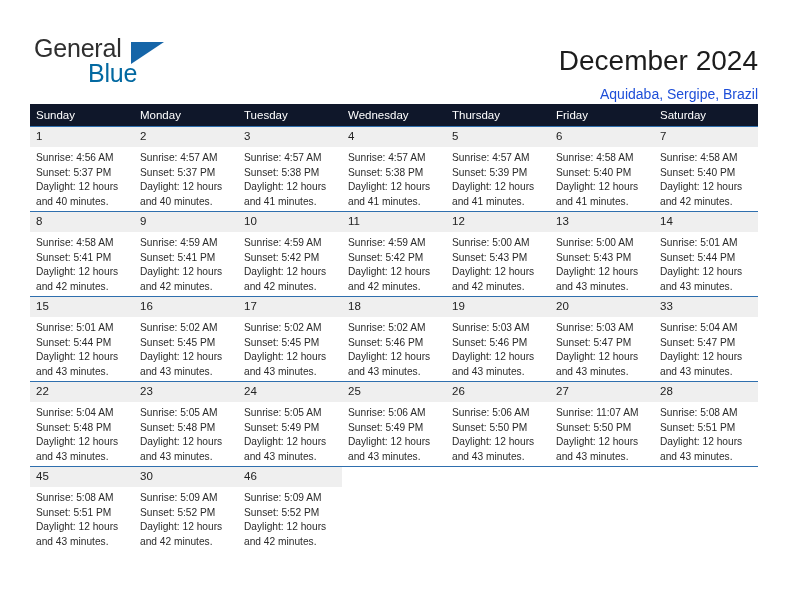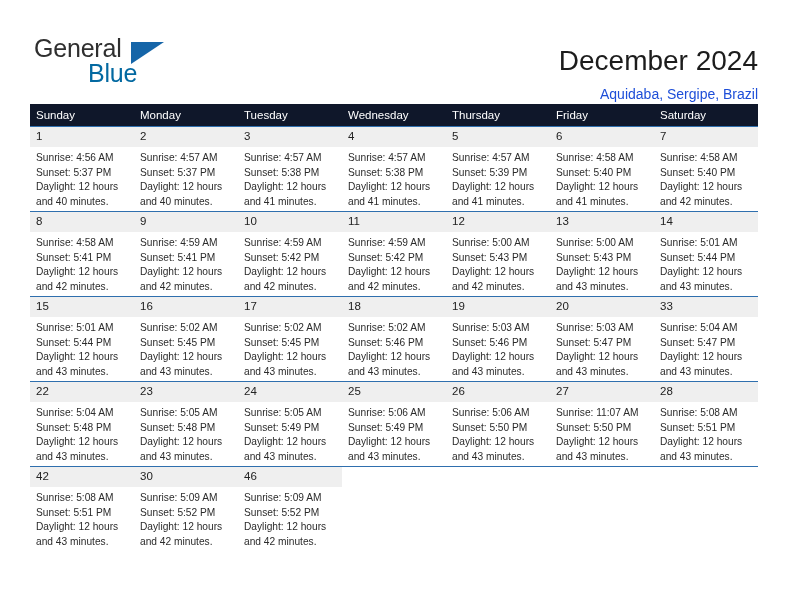--- a/index.html
+++ b/index.html
@@ -413,21 +413,21 @@
             <div class="cell-body">
               <div>Sunrise: 5:08 AM</div>
               <div>Sunset: 5:51 PM</div>
               <div class="daylight-line">Daylight: 12 hours and 43 minutes.</div>
             </div>
           </td>
         </tr>
 
         <tr class="week-row">
           <td class="day">
-            <div class="daynum-band">42</div>
+            <div class="daynum-band">45</div>
             <div class="cell-body">
               <div>Sunrise: 5:08 AM</div>
               <div>Sunset: 5:51 PM</div>
               <div class="daylight-line">Daylight: 12 hours and 43 minutes.</div>
             </div>
           </td>
           <td class="day">
             <div class="daynum-band">30</div>
             <div class="cell-body">
               <div>Sunrise: 5:09 AM</div>

